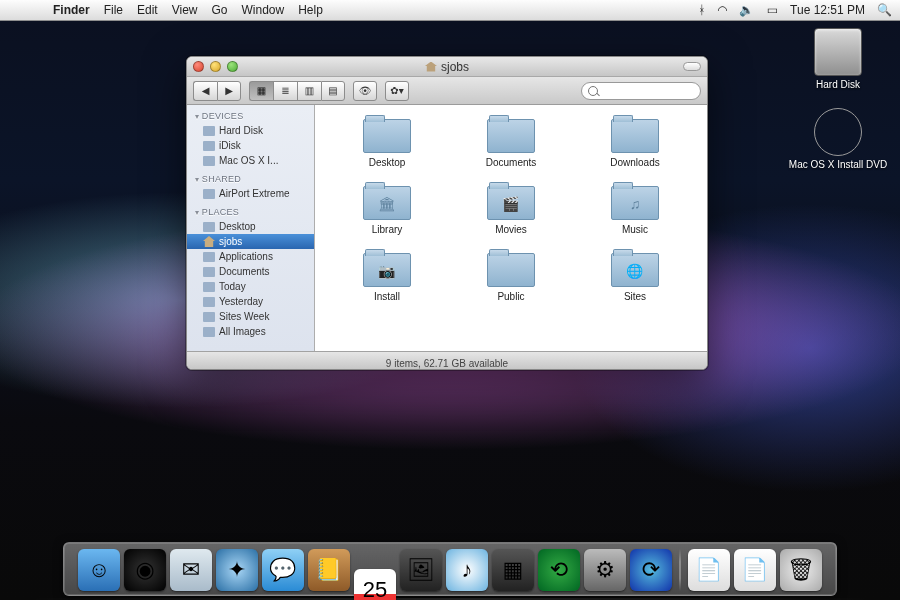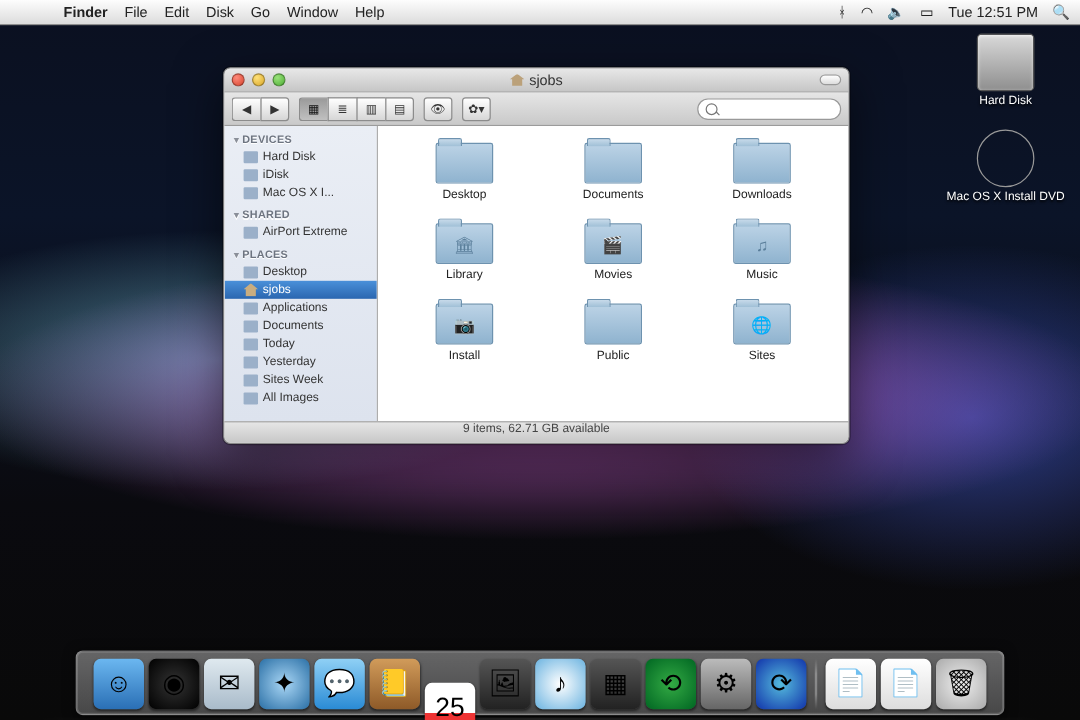--- a/index.html
+++ b/index.html
@@ -78,21 +78,21 @@
 .mag { width: 10px; height: 10px; border: 1.3px solid #777; border-radius: 50%; position: relative; }
 .mag:after { content:""; position:absolute; width:4px; height:1.3px; background:#777; bottom:-1px; right:-3px; transform:rotate(45deg); }
 
 .body { flex: 1; display: flex; background: #fff; overflow: hidden; }
 
 .sidebar {
   width: 128px; background: linear-gradient(#eaeef5,#dde3ee);
   border-right: 1px solid #adadad; font-size: 10px; color: #333;
   overflow: hidden;
 }
-.sb-heading { font-size: 9px; color: #6d7480; text-shadow: 0 1px 0 #fff; padding: 6px 6px 2px 8px; font-weight: bold; letter-spacing: 0.3px; }
+.sb-heading { font-size: 9px; color: #6d7480; text-shadow: 0 1px 0 #fff; padding: 6px 6px 2px 8px; font-weight: normal; letter-spacing: 0.3px; }
 .sb-heading:before { content:"▾ "; color:#8a8f99; font-size:8px; }
 .sb-item { padding: 2px 6px 2px 16px; display: flex; align-items: center; gap: 4px; cursor: default; }
 .sb-item.selected { background: linear-gradient(#4a90d9,#2a66b0); color: #fff; }
 .sb-ico { width: 12px; height: 10px; background: #9bb0c9; border-radius: 1px; display:inline-block; }
 .sb-ico.home { background: #c9ad80; clip-path: polygon(50% 0,100% 45%,85% 45%,85% 100%,15% 100%,15% 45%,0 45%); height:11px; }
 
 .content { flex: 1; overflow: auto; padding: 10px 20px; }
 .grid { display: grid; grid-template-columns: repeat(3, 1fr); row-gap: 14px; column-gap: 20px; }
 .fcell { display: flex; flex-direction: column; align-items: center; font-size: 10px; color: #222; }
 .folder { width: 48px; height: 38px; position: relative; margin-bottom: 4px; }
@@ -100,21 +100,21 @@
   content:""; position:absolute; top:4px; left:0; right:0; bottom:0;
   background: linear-gradient(#bcd3e6,#8fb3cf); border: 1px solid #6d92af; border-radius: 2px;
 }
 .folder:after {
   content:""; position:absolute; top:0; left:2px; width:18px; height:6px;
   background: linear-gradient(#c7daea,#9fbfd6); border: 1px solid #6d92af; border-bottom:none;
   border-radius: 2px 2px 0 0;
 }
 .folder .sym { position:absolute; top:14px; left:0; right:0; text-align:center; font-size:14px; color:#5a7e9a; z-index:2; }
 
-.statusbar { height: 18px; background: linear-gradient(#e6e6e6,#c7c7c7); border-top: 1px solid #a2a2a2; font-size: 10px; color: #444; display:flex; align-items:flex-start; justify-content:center; }
+.statusbar { height: 18px; background: linear-gradient(#e6e6e6,#c7c7c7); border-top: 1px solid #a2a2a2; font-size: 10px; color: #444; display:flex; align-items:flex-end; justify-content:center; }
 
 
 .dock {
   position: absolute; bottom: 4px; left: 50%; transform: translateX(-50%);
   display: flex; align-items: flex-end; gap: 4px; padding: 6px 14px 4px;
   background: linear-gradient(rgba(240,240,240,0.4), rgba(190,190,190,0.35));
   border: 1px solid rgba(255,255,255,0.25); border-radius: 6px;
   box-shadow: 0 2px 10px rgba(0,0,0,0.6), inset 0 0 0 1px rgba(255,255,255,0.15);
   z-index: 80;
 }
@@ -131,21 +131,21 @@
 <body>
 
 <div class="wallpaper"></div>
 
 <div class="menubar">
   <div class="left">
     <span class="apple-logo"></span>
     <span class="appname">Finder</span>
     <span>File</span>
     <span>Edit</span>
-    <span>Disk</span>
+    <span>View</span>
     <span>Go</span>
     <span>Window</span>
     <span>Help</span>
   </div>
   <div class="right">
     <span>ᚼ</span>
     <span>◠</span>
     <span>🔈</span>
     <span>▭</span>
     <span>Tue 12:51 PM</span>

